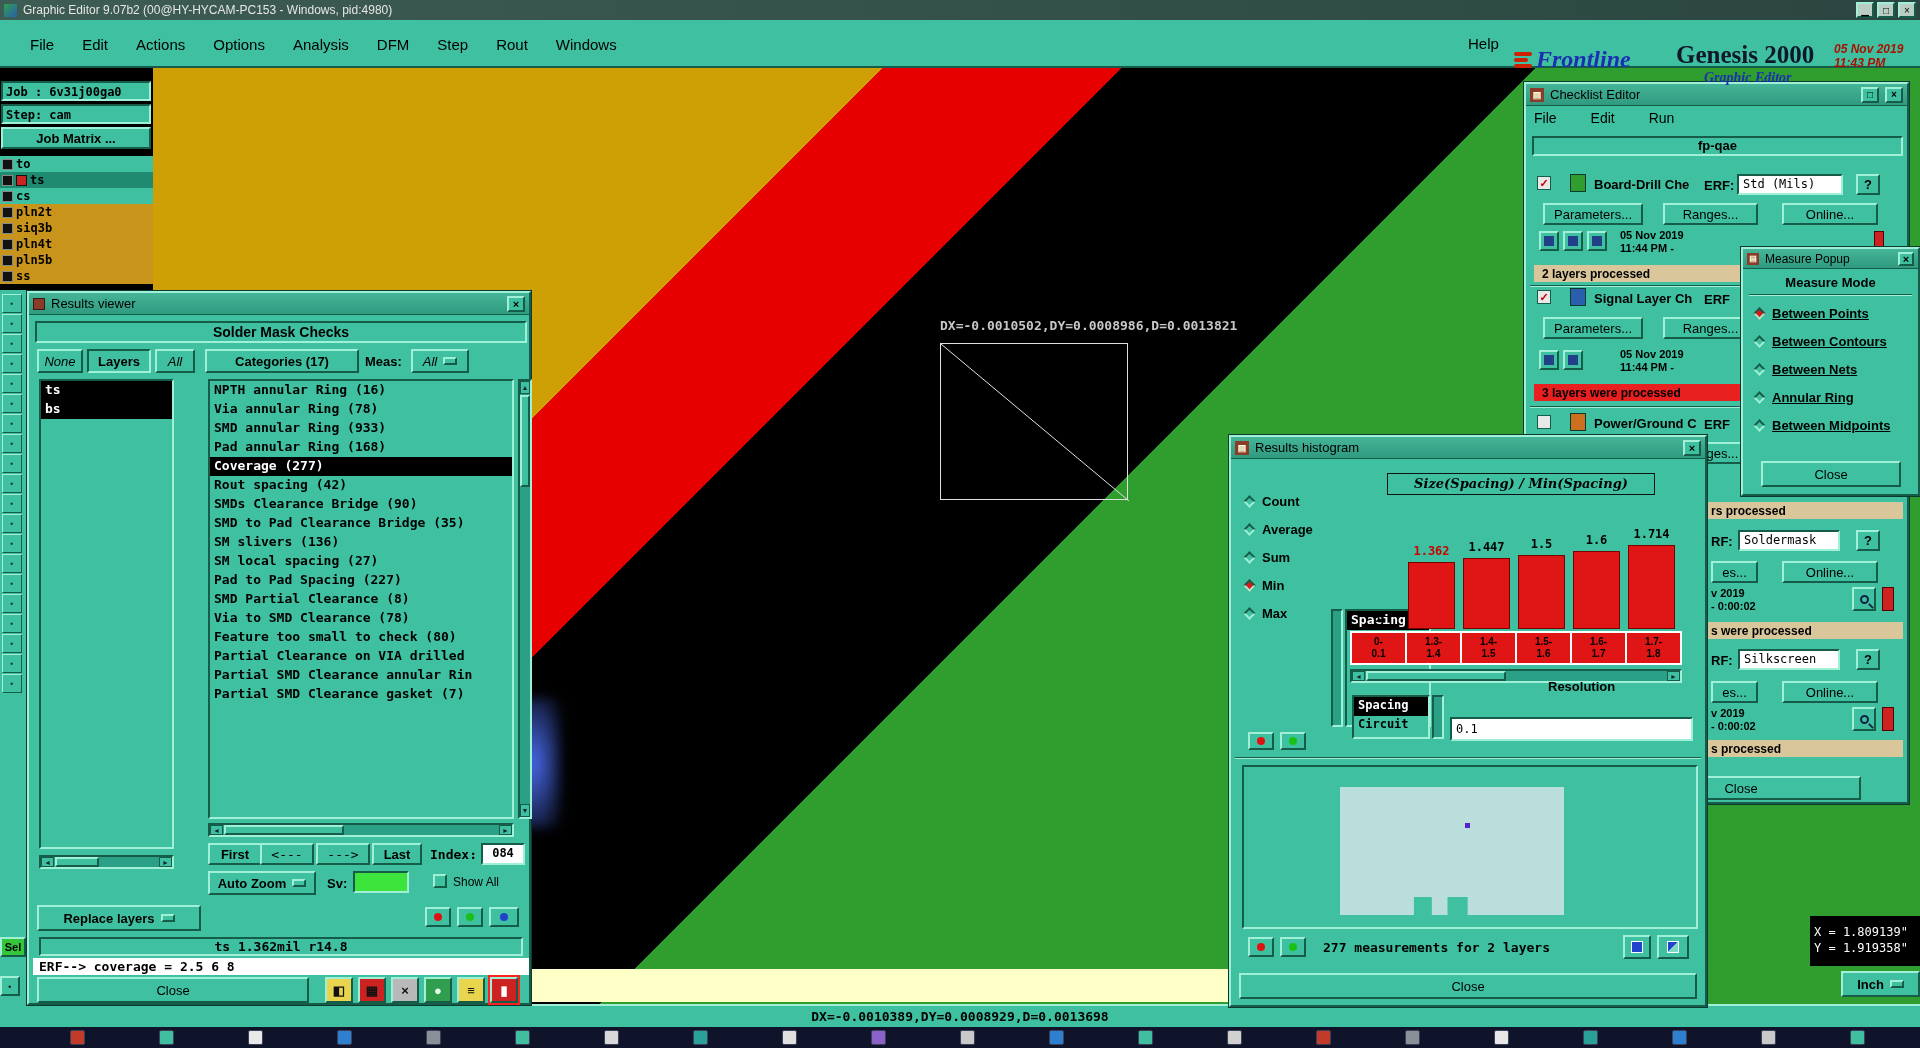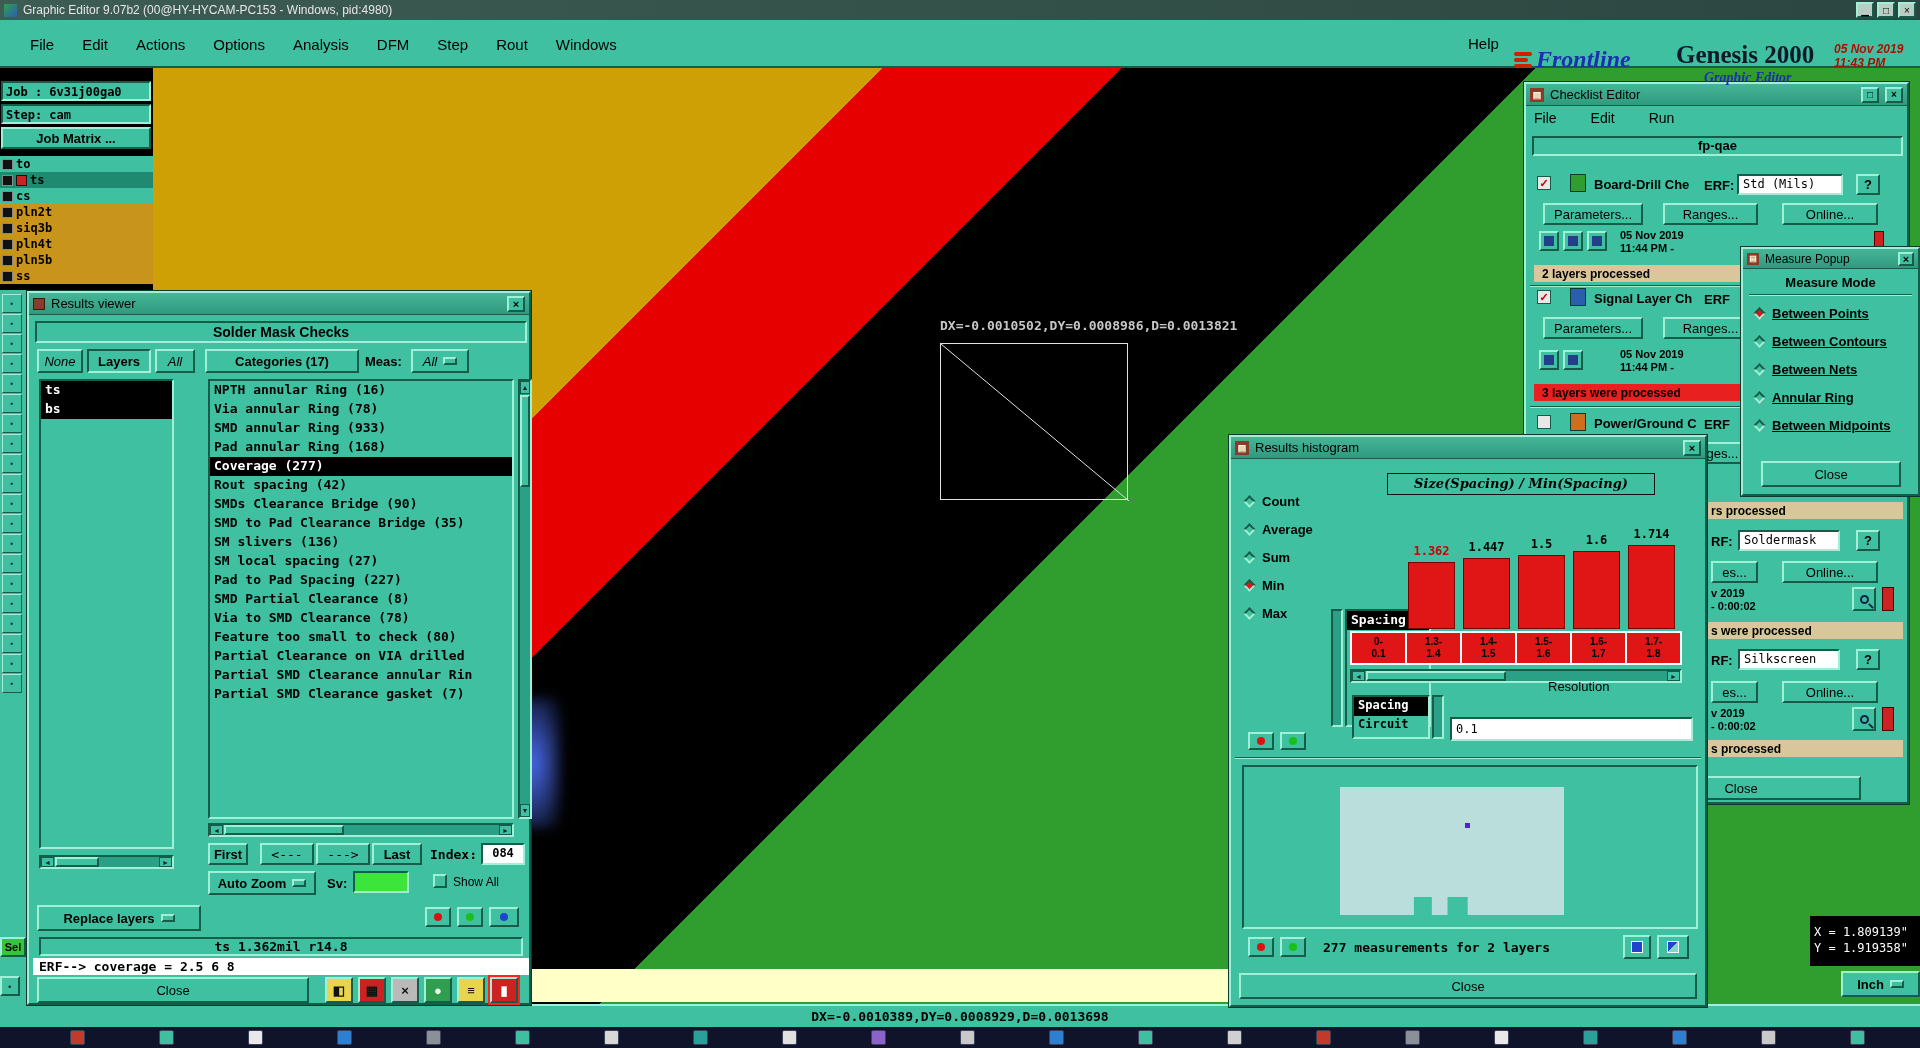--- a/index.html
+++ b/index.html
@@ -233,21 +233,21 @@
     <div class="sbarrow" style="left:0;top:0;width:10px;height:13px;">▲</div>
     <div class="sbarrow" style="left:0;bottom:0;width:10px;height:13px;">▼</div>
     <div class="thumb" style="left:0;top:14px;width:10px;height:92px;"></div>
   </div>
   <div class="sb" style="left:179px;top:530px;width:306px;height:14px;">
     <div class="sbarrow" style="left:0;top:0;width:13px;height:10px;">◄</div>
     <div class="sbarrow" style="right:0;top:0;width:13px;height:10px;">►</div>
     <div class="thumb" style="left:14px;top:0;width:120px;height:10px;"></div>
   </div>
 
-  <div class="abs btn" style="left:179px;top:550px;width:40px;height:22px;font-weight:bold;">First</div>
+  <div class="abs btn" style="left:179px;top:550px;width:54px;height:22px;font-weight:bold;">First</div>
   <div class="abs btn mono" style="left:231px;top:550px;width:54px;height:22px;">&lt;---</div>
   <div class="abs btn mono" style="left:287px;top:550px;width:54px;height:22px;">---&gt;</div>
   <div class="abs btn" style="left:343px;top:550px;width:50px;height:22px;font-weight:bold;">Last</div>
   <div class="abs mono" style="left:401px;top:554px;font-weight:bold;">Index:</div>
   <div class="abs chip" style="left:452px;top:550px;width:44px;height:22px;text-align:center;font-weight:bold;">084</div>
 
   <div class="abs btn" style="left:179px;top:578px;width:108px;height:24px;">
     <span style="font-weight:bold;">Auto Zoom</span>
     <span class="optbar"></span>
   </div>
@@ -478,21 +478,21 @@
   <div class="sb" style="left:119px;top:232px;width:332px;height:14px;">
     <div class="sbarrow" style="left:0;top:0;width:13px;height:10px;">◄</div>
     <div class="sbarrow" style="right:0;top:0;width:13px;height:10px;">►</div>
     <div class="thumb" style="left:14px;top:0;width:140px;height:10px;"></div>
   </div>
   <div id="hist-mode-list" class="abs listbox" style="left:121px;top:258px;width:78px;height:44px;">
       <div class="mode-row sel">Spacing</div>
       <div class="mode-row">Circuit</div>
     </div>
   <div class="sb" style="left:201px;top:258px;width:12px;height:44px;"></div>
-  <div class="abs" style="left:297px;top:242px;font-weight:normal;padding-left:20px;">Resolution</div>
+  <div class="abs" style="left:297px;top:242px;font-weight:bold;padding-left:20px;">Resolution</div>
   <div class="abs chip" style="left:219px;top:280px;width:243px;height:24px;"><span style="line-height:18px;">0.1</span></div>
   <div class="abs groove" style="left:4px;top:320px;width:466px;"></div>
 
   <div class="abs sunken" style="left:11px;top:328px;width:456px;height:164px;">
     <div class="abs" style="left:96px;top:20px;width:224px;height:128px;background:#b9dedb;
                 clip-path:polygon(0 0,100% 0,100% 100%,57% 100%,57% 86%,48% 86%,48% 100%,41% 100%,41% 86%,33% 86%,33% 100%,0 100%);"></div>
     <div class="abs" style="left:221px;top:56px;width:5px;height:5px;background:#5522cc;"></div>
   </div>
 
   <div class="abs btn" style="left:17px;top:500px;width:26px;height:20px;">

